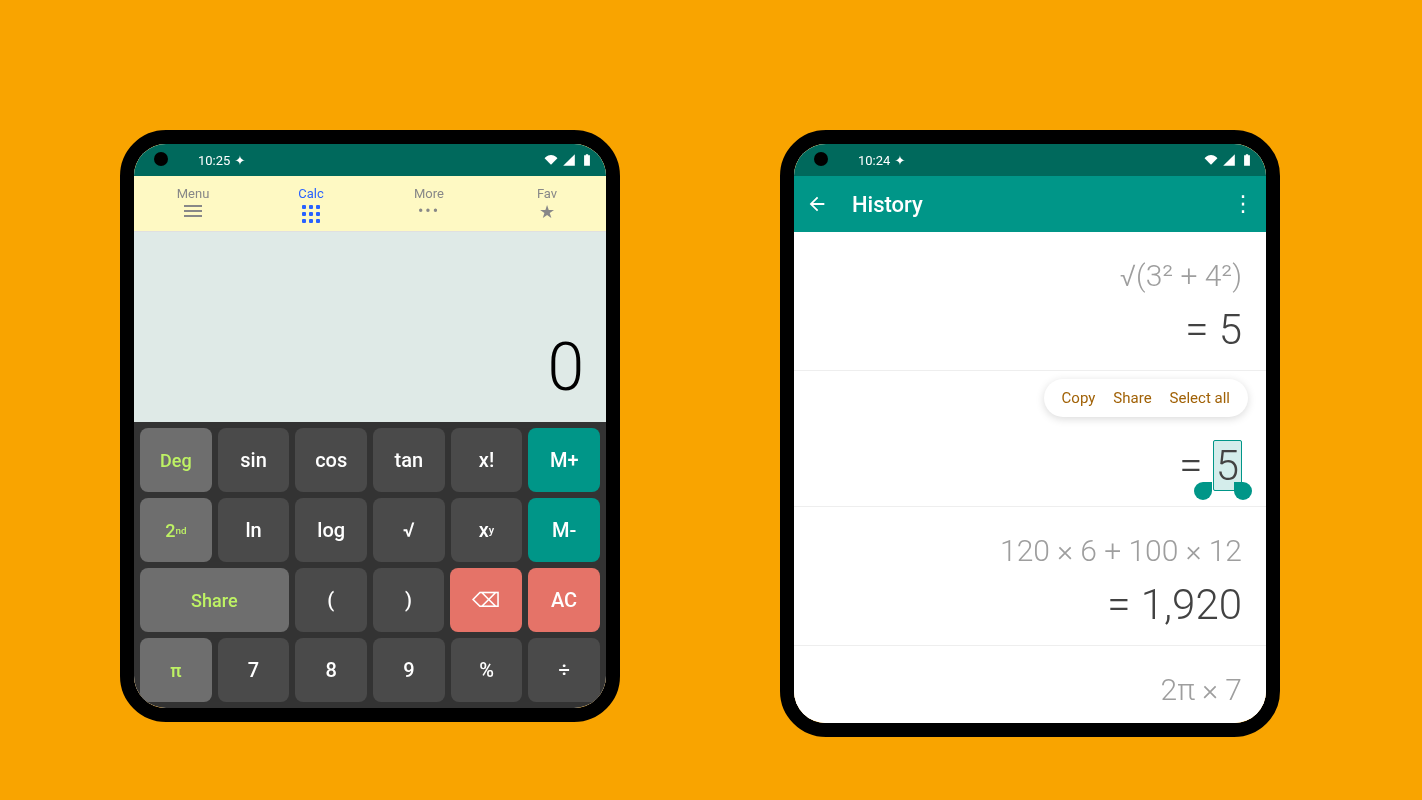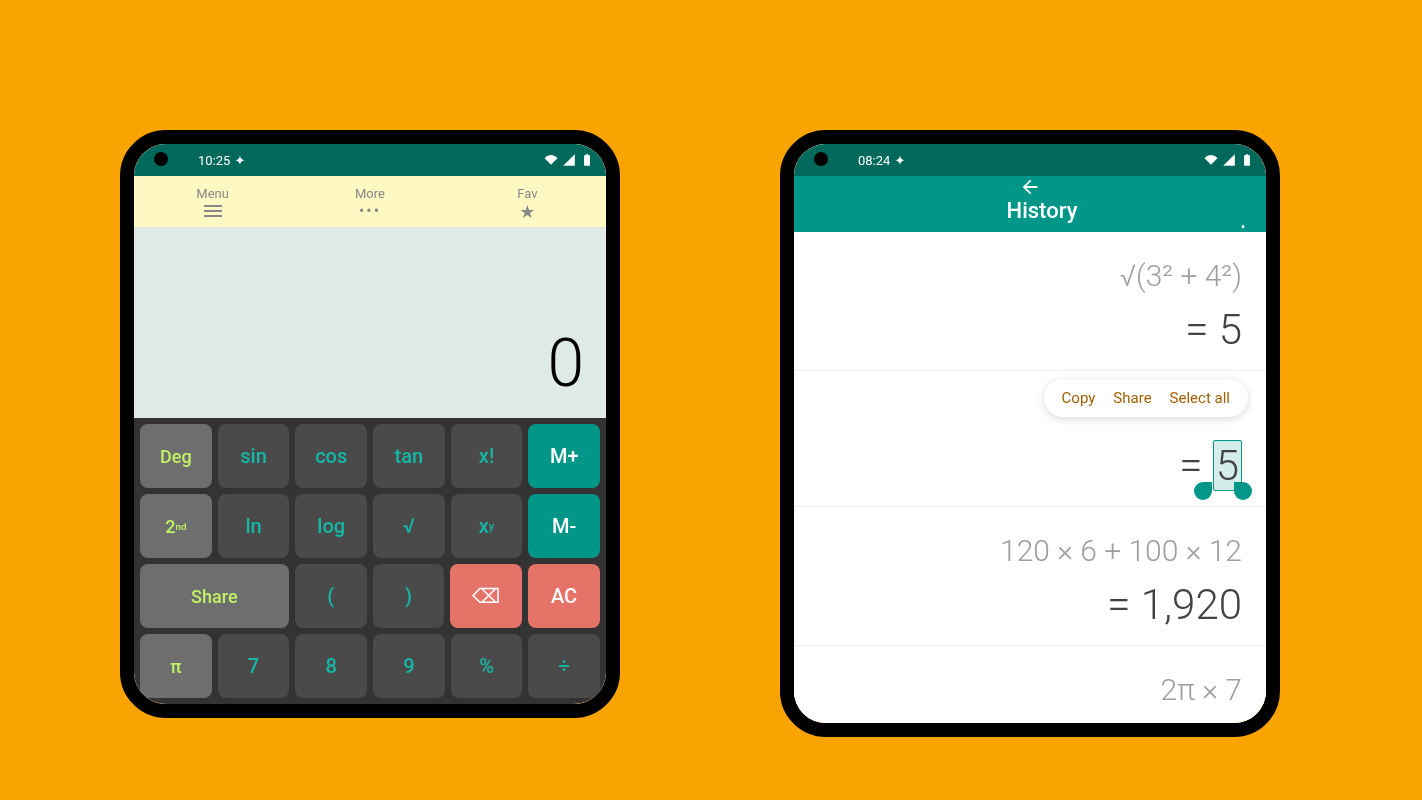--- a/index.html
+++ b/index.html
@@ -82,37 +82,36 @@
 .kr:last-child { margin-bottom: 0; }
 .key {
   flex: 1;
   height: 64px;
   border-radius: 8px;
   display: flex;
   align-items: center;
   justify-content: center;
   font-size: 20px;
   font-weight: 500;
-  color: #14b8a6;
+  color: #ffffff;
   background: #4a4a4a;
 }
 .key.lt { background: #6e6e6e; color: #bef264; font-size: 18px; }
 .key.wide { flex: 2.07; }
 .key.teal { background: #009688; color: #fff; }
 .key.red { background: #e57368; color: #fff; }
 .key sup { font-size: 0.55em; vertical-align: super; }
 
 .appbar {
   height: 56px;
   background: #009688;
   display: flex;
   align-items: center;
   padding: 0 12px;
   color: #fff;
-  flex-direction: column;
 }
 .appbar .title { font-size: 22px; font-weight: 500; margin-left: 24px; }
 .appbar .back { width: 22px; height: 22px; }
 .appbar .back svg { width: 100%; height: 100%; fill: #fff; }
 .appbar .more { margin-left: auto; font-size: 22px; line-height: 1; }
 .history-body { background: #fff; padding: 0; }
 .hist-item { border-bottom: 1px solid #eee; padding: 26px 24px 16px; text-align: right; position: relative; }
 .hist-expr { color: #9e9e9e; font-size: 30px; font-weight: 300; }
 .hist-result { color: #424242; font-size: 42px; font-weight: 300; margin-top: 12px; }
 .sel-highlight { background: #26a69a33; padding: 0 2px; border: 1px solid #009688; border-radius: 2px; }
@@ -161,20 +160,34 @@
         <svg viewBox="0 0 24 24">
             <path d="M7 4h10v18H7z M10 2h4v2h-4z"></path>
           </svg>
       </div>
     </div>
     <div class="tabs-row">
       <div class="tab">
         <span>Menu</span>
         <span class="ticon menu"></span>
       </div>
+      <div class="tab active">
+        <span>Calc</span>
+        <span class="ticon grid">
+            <span></span>
+            <span></span>
+            <span></span>
+            <span></span>
+            <span></span>
+            <span></span>
+            <span></span>
+            <span></span>
+            <span></span>
+          </span>
+      </div>
       <div class="tab">
         <span>More</span>
         <span class="ticon dots">•••</span>
       </div>
       <div class="tab">
         <span>Fav</span>
         <span class="ticon star">★</span>
       </div>
     </div>
     <div class="display">0</div>
@@ -212,21 +225,21 @@
         </div>
       </div>
   </div>
 </div>
 
 <div class="phone right">
   <div class="screen">
     <div class="statusbar">
       <div class="camera"></div>
       <div class="status-left">
-          <span>08:24</span> 
+          <span>10:24</span> 
           <span>✦</span>
         </div>
       <div class="status-right">
         <svg viewBox="0 0 24 24">
             <path d="M1 9l2-2c5-5 13-5 18 0l2 2-11 11L1 9z"></path>
           </svg>
         <svg viewBox="0 0 24 24">
             <path d="M2 22L22 2v20H2z"></path>
           </svg>
         <svg viewBox="0 0 24 24">

